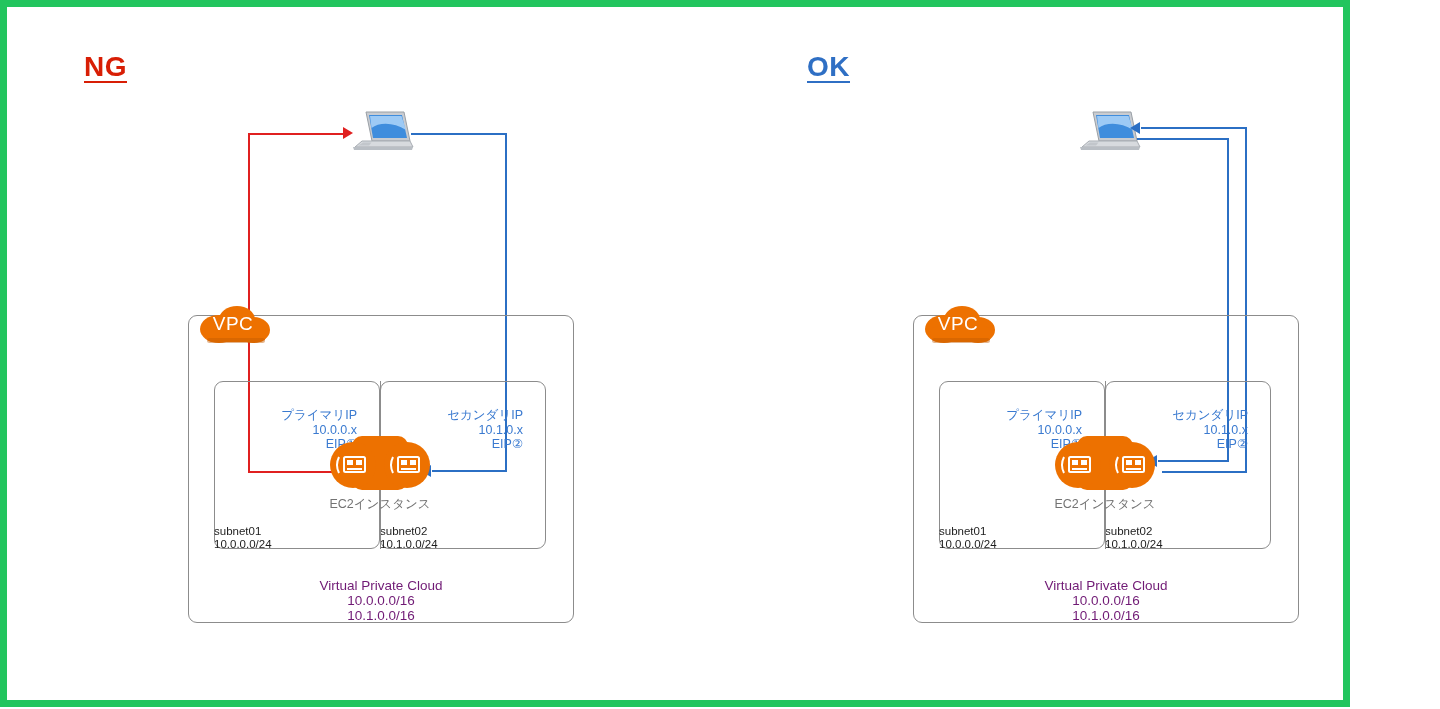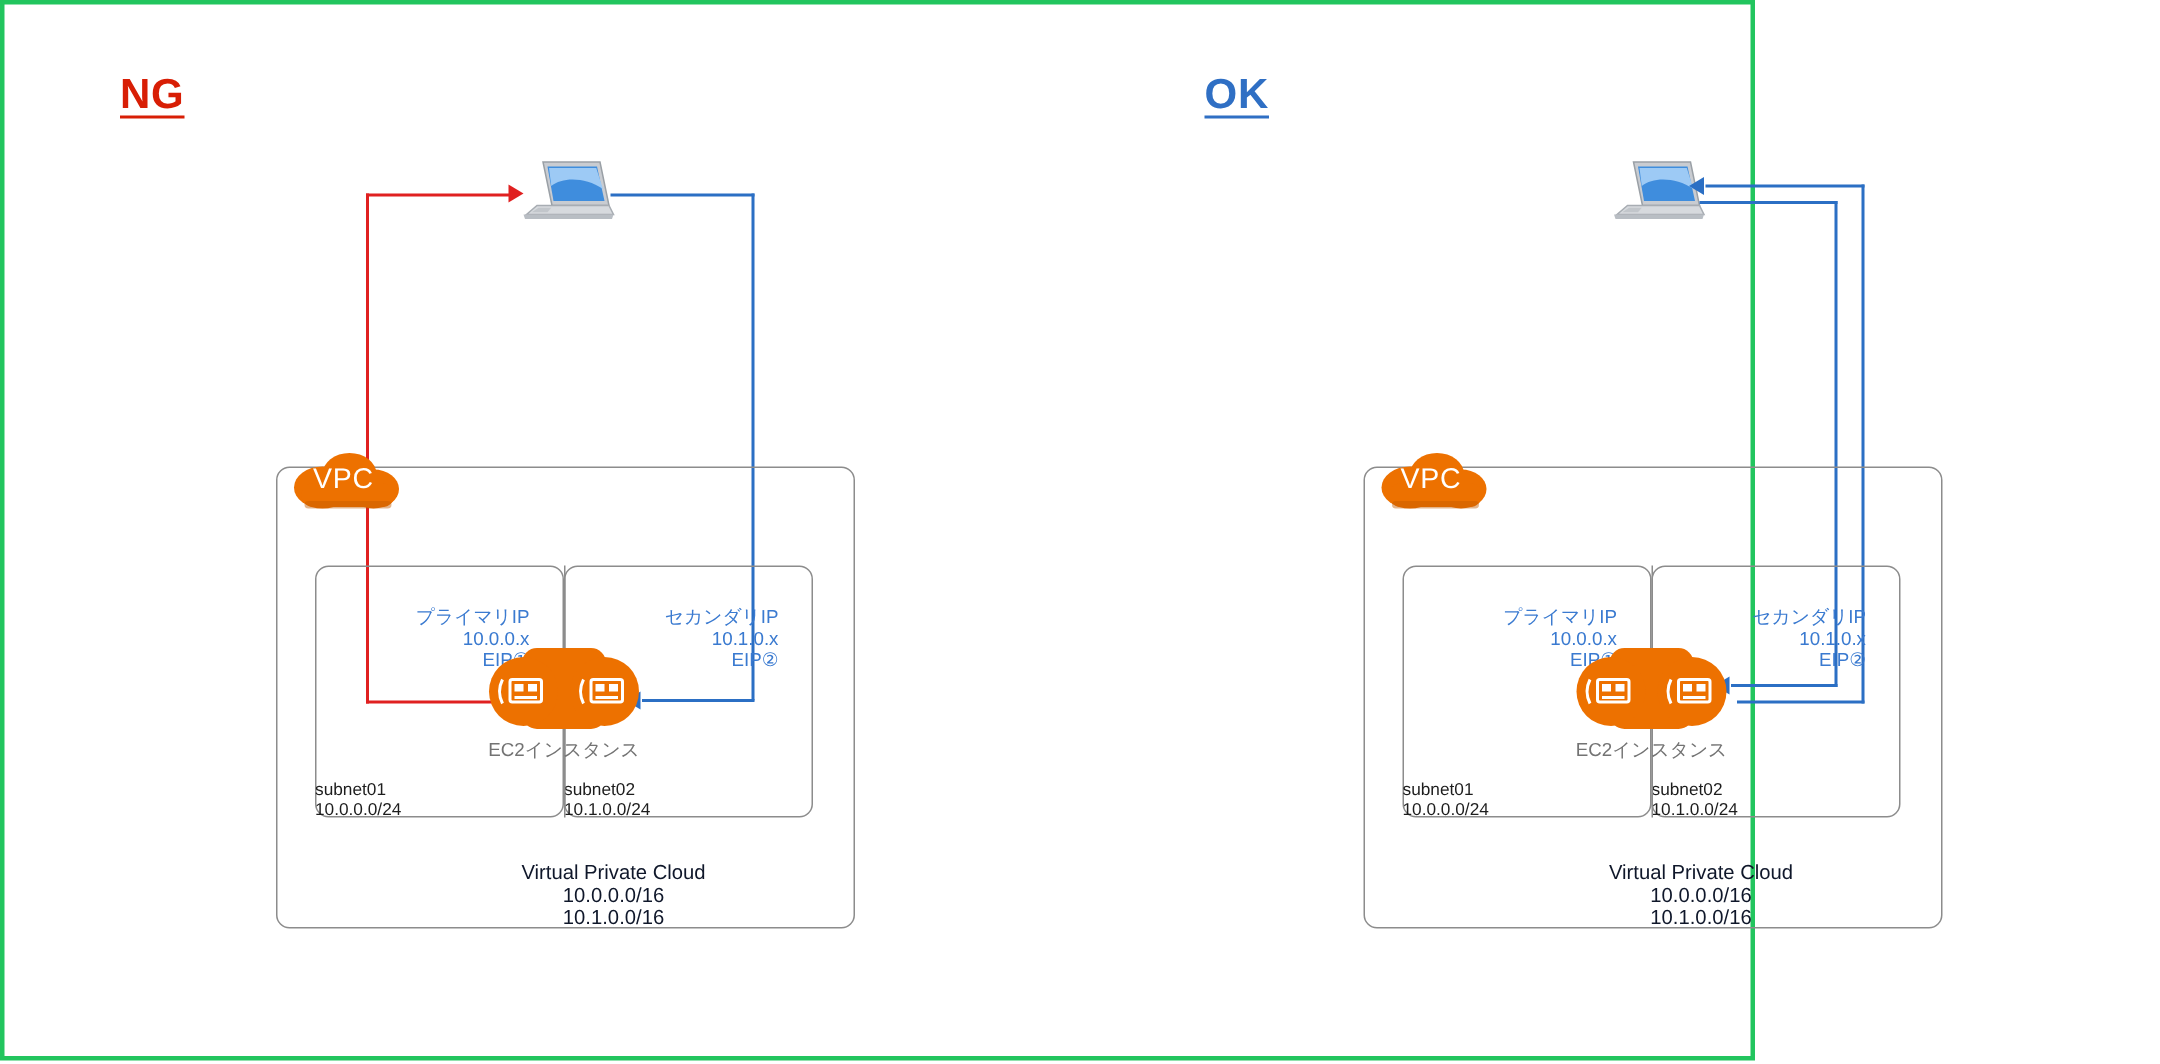--- a/index.html
+++ b/index.html
@@ -4,22 +4,22 @@
 <style>
   html,body{margin:0;padding:0;}
   body{
     width:1440px;height:709px;
     background:#ffffff;
     font-family:"Liberation Sans","DejaVu Sans",sans-serif;
     overflow:hidden;
   }
   #canvas{
     position:relative;
-    width:1170px;height:707px;
-    border:3px solid #22c55e;
+    width:1350px;height:707px;
+    border:7px solid #22c55e;
     background:#ffffff;
     box-sizing:border-box;
   }
   .panel{position:absolute;top:0;left:0;width:100%;height:100%;}
 
   
   .verdict{
     position:absolute;
     font-size:28px;
     font-weight:bold;
@@ -37,24 +37,23 @@
     border:1px solid #8c8c8c;
     border-radius:9px;
     background:transparent;
     box-sizing:border-box;
   }
   .vpc-caption{
     position:absolute;
     width:100%;
     text-align:center;
     font-size:13.5px;
-    color:#0f172a;
+    color:#701a75;
     line-height:15px;
     white-space:nowrap;
-    margin-left:32px;
   }
 
   
   .subnet{
     position:absolute;
     border:1px solid #8c8c8c;
     border-radius:9px;
     box-sizing:border-box;
     background:transparent;
   }

